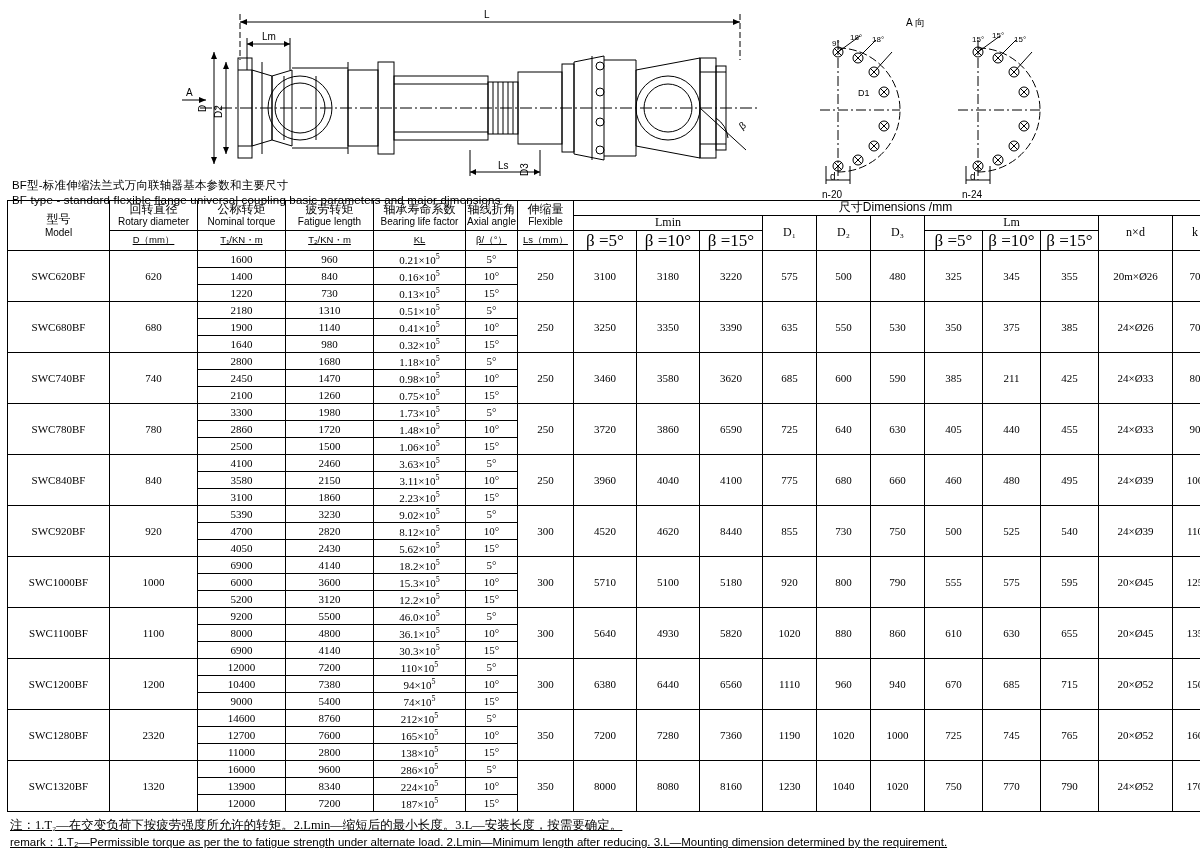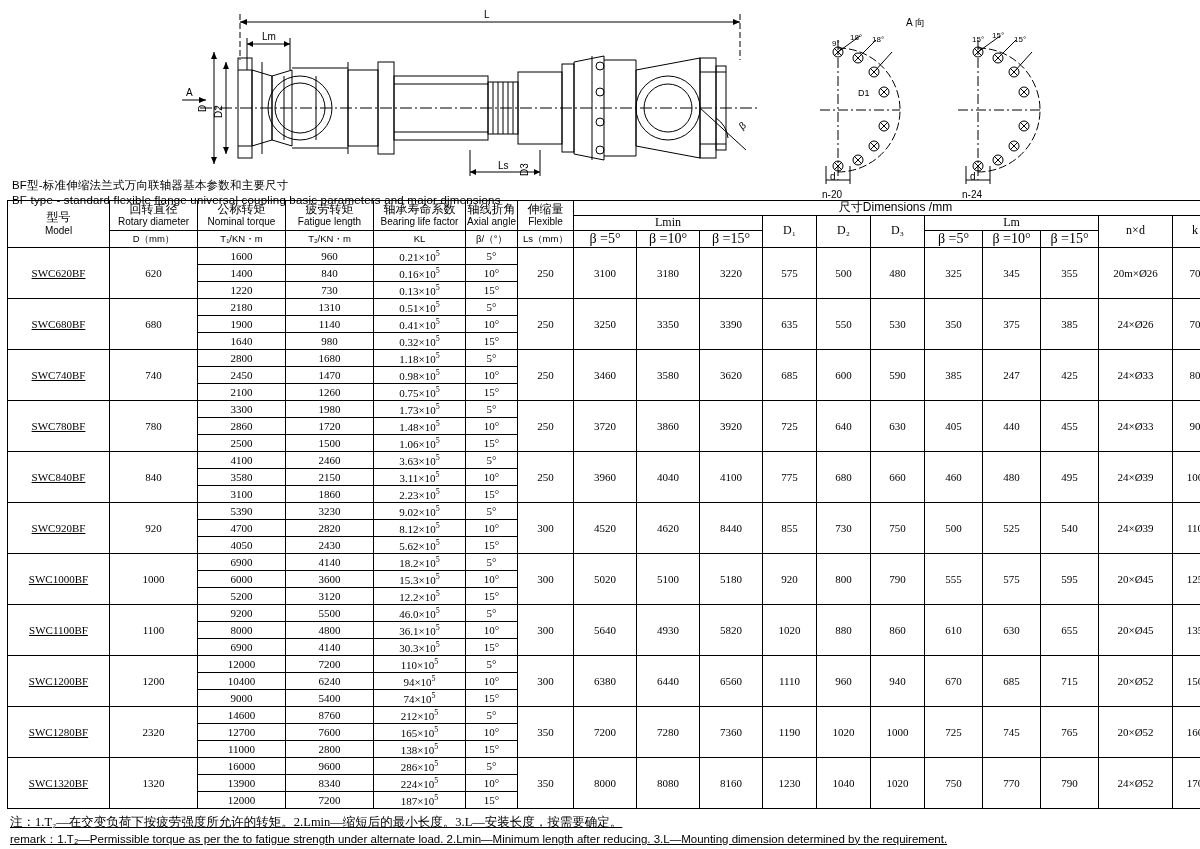--- a/index.html
+++ b/index.html
@@ -36,28 +36,28 @@
     font-size:12px;
   }
   table.spec td, table.spec th{
     border:1px solid #000;
     text-align:center;
     vertical-align:middle;
     padding:0;
     font-weight:normal;
   }
   .hdr td{font-size:12px;line-height:1.15;padding:2px 1px;}
-  .sub{font-size:14px;}
-  .model{font-size:13px;text-decoration:underline;}
+  .sub{font-size:17px;}
+  .model{font-size:13px;}
   .dimval{font-size:13px;}
   .trow td{height:16px;font-size:11px;}
   .sup{font-size:8px;vertical-align:super;}
   .cnlbl{font-family:"Liberation Sans", sans-serif;font-size:12px;}
   .enlbl{font-family:"Liberation Sans", sans-serif;font-size:10px;}
-  .unitlbl{font-family:"Liberation Sans", sans-serif;font-size:9.5px;}
+  .unitlbl{font-family:"Liberation Sans", sans-serif;font-size:9.5px;text-decoration:underline;}
 
   
   .notes{
     margin:4px 10px 0 10px;
     font-size:12.5px;
     line-height:1.45;
     text-decoration:underline;
   }
   .notes div{white-space:nowrap;}
   .notes .en{font-family:"Liberation Sans", sans-serif;font-size:11.5px;}
@@ -389,21 +389,21 @@
           <td>1.18×10<span class="sup">5</span></td>
           <td>5°</td>
           <td rowspan="3" class="dimval">250</td>
           <td rowspan="3" class="dimval">3460</td>
           <td rowspan="3" class="dimval">3580</td>
           <td rowspan="3" class="dimval">3620</td>
           <td rowspan="3" class="dimval">685</td>
           <td rowspan="3" class="dimval">600</td>
           <td rowspan="3" class="dimval">590</td>
           <td rowspan="3" class="dimval">385</td>
-          <td rowspan="3" class="dimval">247</td>
+          <td rowspan="3" class="dimval">211</td>
           <td rowspan="3" class="dimval">425</td>
           <td rowspan="3" class="dimval">24×Ø33</td>
           <td rowspan="3" class="dimval">80</td>
         </tr>
         <tr class="trow">
           <td>2450</td>
           <td>1470</td>
           <td>0.98×10<span class="sup">5</span></td>
           <td>10°</td>
         </tr>
@@ -416,21 +416,21 @@
         <tr class="trow">
           <td rowspan="3" class="model">SWC780BF</td>
           <td rowspan="3" class="dimval">780</td>
           <td>3300</td>
           <td>1980</td>
           <td>1.73×10<span class="sup">5</span></td>
           <td>5°</td>
           <td rowspan="3" class="dimval">250</td>
           <td rowspan="3" class="dimval">3720</td>
           <td rowspan="3" class="dimval">3860</td>
-          <td rowspan="3" class="dimval">3920</td>
+          <td rowspan="3" class="dimval">6590</td>
           <td rowspan="3" class="dimval">725</td>
           <td rowspan="3" class="dimval">640</td>
           <td rowspan="3" class="dimval">630</td>
           <td rowspan="3" class="dimval">405</td>
           <td rowspan="3" class="dimval">440</td>
           <td rowspan="3" class="dimval">455</td>
           <td rowspan="3" class="dimval">24×Ø33</td>
           <td rowspan="3" class="dimval">90</td>
         </tr>
         <tr class="trow">
@@ -510,21 +510,21 @@
           <td>15°</td>
         </tr>
         <tr class="trow">
           <td rowspan="3" class="model">SWC1000BF</td>
           <td rowspan="3" class="dimval">1000</td>
           <td>6900</td>
           <td>4140</td>
           <td>18.2×10<span class="sup">5</span></td>
           <td>5°</td>
           <td rowspan="3" class="dimval">300</td>
-          <td rowspan="3" class="dimval">5020</td>
+          <td rowspan="3" class="dimval">5710</td>
           <td rowspan="3" class="dimval">5100</td>
           <td rowspan="3" class="dimval">5180</td>
           <td rowspan="3" class="dimval">920</td>
           <td rowspan="3" class="dimval">800</td>
           <td rowspan="3" class="dimval">790</td>
           <td rowspan="3" class="dimval">555</td>
           <td rowspan="3" class="dimval">575</td>
           <td rowspan="3" class="dimval">595</td>
           <td rowspan="3" class="dimval">20×Ø45</td>
           <td rowspan="3" class="dimval">125</td>
@@ -588,21 +588,21 @@
           <td rowspan="3" class="dimval">960</td>
           <td rowspan="3" class="dimval">940</td>
           <td rowspan="3" class="dimval">670</td>
           <td rowspan="3" class="dimval">685</td>
           <td rowspan="3" class="dimval">715</td>
           <td rowspan="3" class="dimval">20×Ø52</td>
           <td rowspan="3" class="dimval">150</td>
         </tr>
         <tr class="trow">
           <td>10400</td>
-          <td>6240</td>
+          <td>7380</td>
           <td>94×10<span class="sup">5</span></td>
           <td>10°</td>
         </tr>
         <tr class="trow">
           <td>9000</td>
           <td>5400</td>
           <td>74×10<span class="sup">5</span></td>
           <td>15°</td>
         </tr>
         <tr class="trow">

